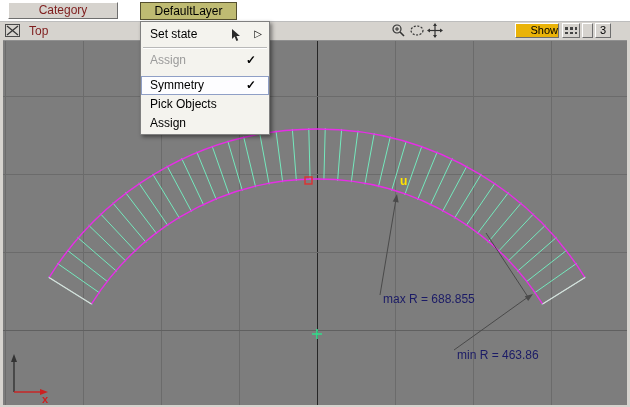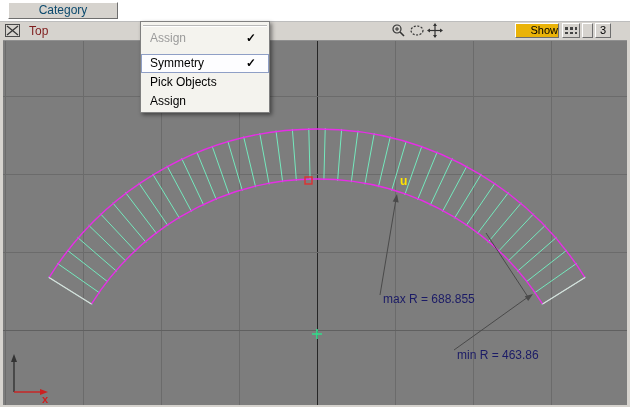--- a/index.html
+++ b/index.html
@@ -2,21 +2,21 @@
 <html><head>
 <meta charset="utf-8">
 <style>
   html,body { margin:0; padding:0; background:#d6d3ce; font-family:"Liberation Sans", sans-serif; }
   .app { position:relative; width:630px; height:407px; background:#d6d3ce; overflow:hidden; }
 
   
   .top-strip { position:absolute; left:0; top:0; width:630px; height:22px; background:#ffffff; border-bottom:1px solid #bdbdbd; box-sizing:border-box; }
   .category-btn { position:absolute; left:8px; top:2px; width:110px; height:17px; background:#d6d3ce;
     border-top:1px solid #ffffff; border-left:1px solid #ffffff; border-right:1px solid #6e6e6e; border-bottom:1px solid #6e6e6e;
-    font-size:12px; text-align:center; line-height:15px; color:#0c4a6e; box-sizing:border-box; }
+    font-size:12px; text-align:center; line-height:15px; color:#7f1d1d; box-sizing:border-box; }
   .layer-btn { position:absolute; left:140px; top:2px; width:97px; height:18px; background:#bfbb72;
     border:1px solid #55502e; font-size:12px; text-align:center; line-height:16px; color:#000; box-sizing:border-box; }
 
   
   .vp-header { position:absolute; left:3px; top:22px; width:627px; height:18px; background:#d6d3ce; }
   .close-box { position:absolute; left:2px; top:2px; width:15px; height:13px; border:1px solid #4a4a4a; background:#d6d3ce; box-sizing:border-box; }
   .close-box svg { display:block; }
   .vp-title { position:absolute; left:26px; top:2px; font-size:12px; color:#7f1d1d; }
   .hicon { position:absolute; top:1px; width:16px; height:15px; }
   .show-btn { position:absolute; left:512px; top:1px; width:44px; height:15px; background:#eab308;
@@ -42,20 +42,21 @@
   .mi-cursor { position:absolute; right:27px; top:4px; }
   .menu-sep { height:1px; background:#b9b9b9; border-bottom:1px solid #ffffff; margin:2px 2px; }
 </style>
 </head>
 <body>
 
 <div class="app">
 
   <div class="top-strip">
     <div class="category-btn">Category</div>
+    <div class="layer-btn">DefaultLayer</div>
   </div>
 
   <div class="vp-header">
     <div class="close-box">
       <svg width="13" height="11" viewBox="0 0 13 11">
           <line x1="1" y1="1" x2="12" y2="10" stroke="#333" stroke-width="1.2"></line>
           <line x1="12" y1="1" x2="1" y2="10" stroke="#333" stroke-width="1.2"></line>
         </svg>
     </div>
     <div class="vp-title">Top</div>
@@ -172,20 +173,29 @@
         <line x1="317" y1="328" x2="317" y2="338" stroke="#35d98b" stroke-width="1.6"></line>
         <line x1="14" y1="391" x2="14" y2="356" stroke="#333333" stroke-width="1.4"></line>
         <polygon points="14,353 17,361 11,361" fill="#333333"></polygon>
         <line x1="14" y1="391" x2="44" y2="391" stroke="#cc2020" stroke-width="1.4"></line>
         <polygon points="48,391 40,394 40,388" fill="#cc2020"></polygon>
         <text x="42" y="402" fill="#cc2020" font-size="11" font-family="&quot;Liberation Sans&quot;, sans-serif" font-weight="bold">x</text>
       </svg>
   </div>
 
   <div class="menu">
+    <div class="menu-item tall">
+      <span>Set state</span>
+      <span class="mi-cursor">
+        <svg width="12" height="13" viewBox="0 0 12 13">
+            <polygon points="2,0 2,10 4.6,7.6 6.4,12 8.2,11.2 6.4,7 10,7" fill="#2a2a2a"></polygon>
+          </svg>
+      </span>
+      <span class="mi-arrow">▷</span>
+    </div>
     <div class="menu-sep"></div>
     <div class="menu-item disabled">
       <span>Assign</span>
       <span class="mi-check">✓</span>
     </div>
     <div class="menu-item highlight">
       <span>Symmetry</span>
       <span class="mi-check">✓</span>
     </div>
     <div class="menu-item">

